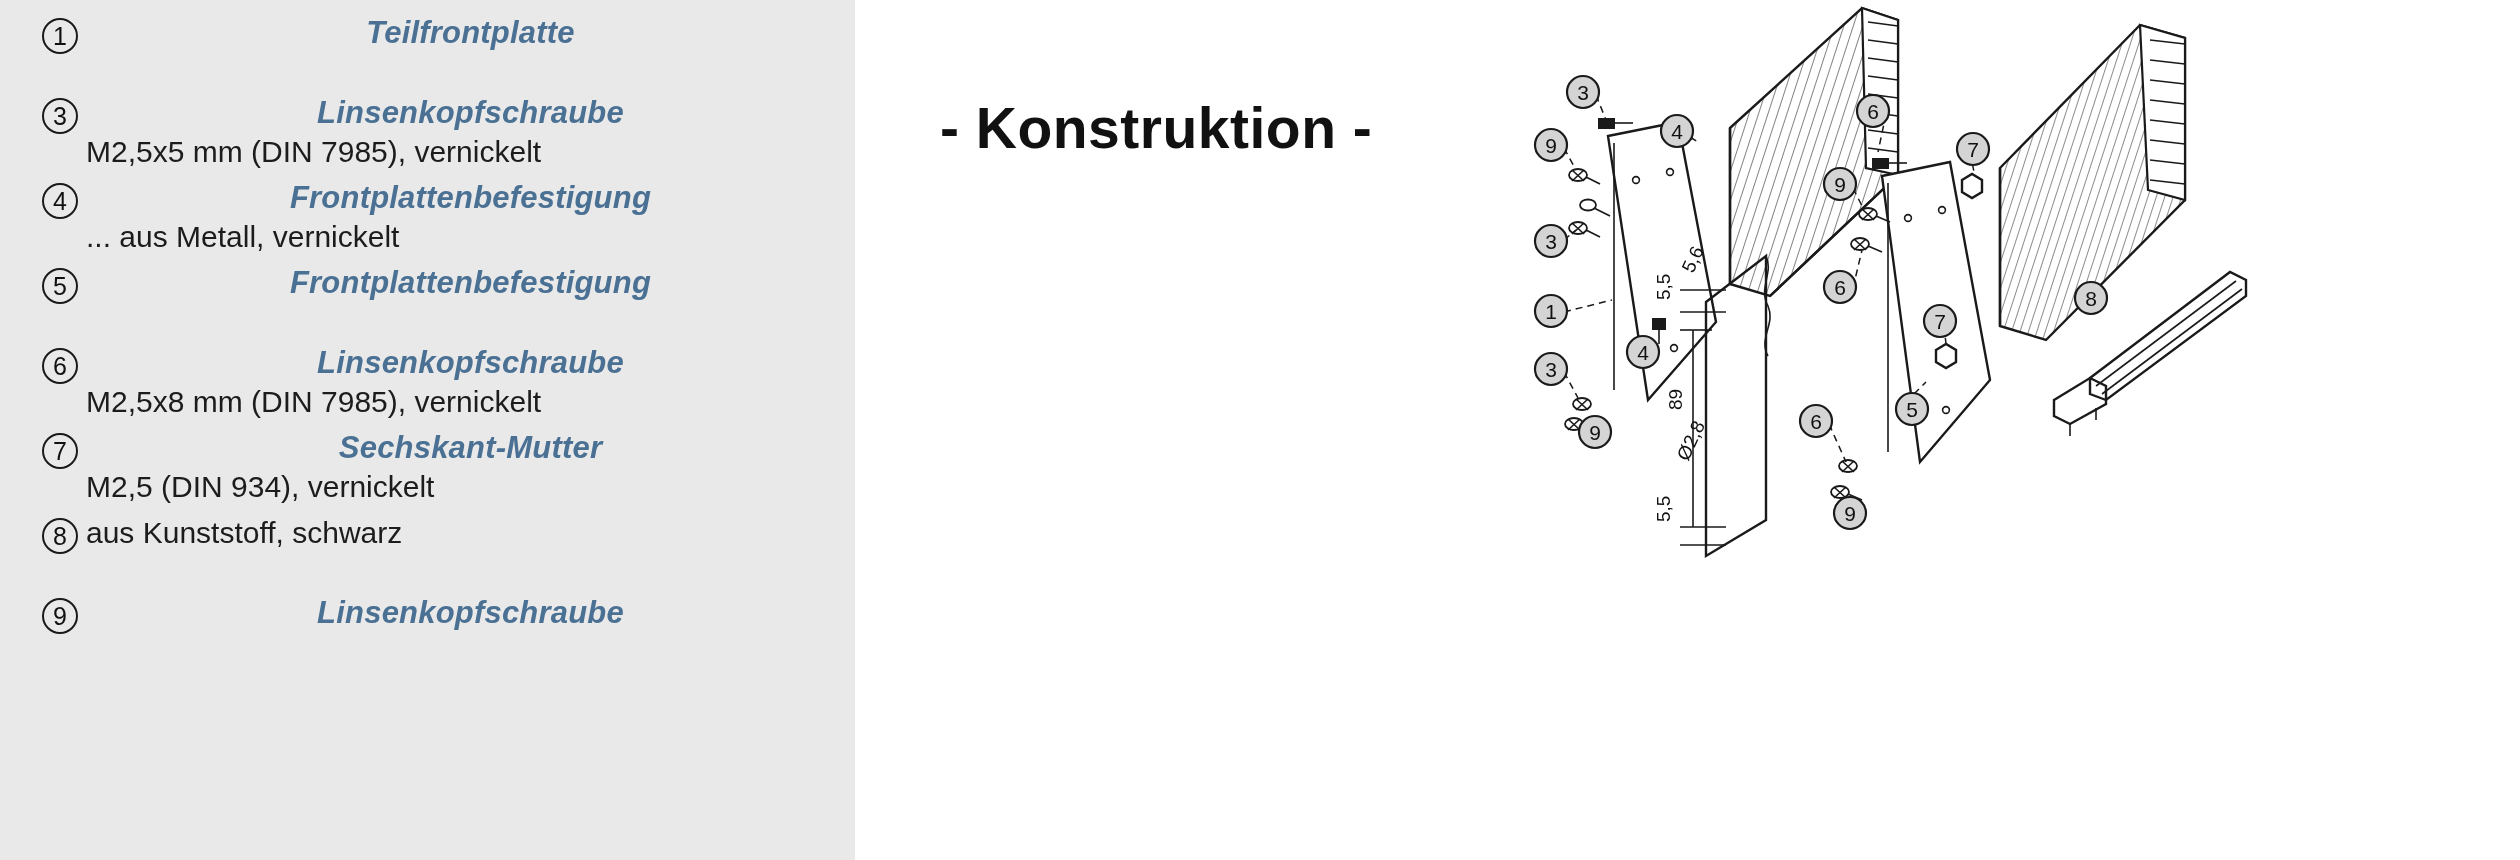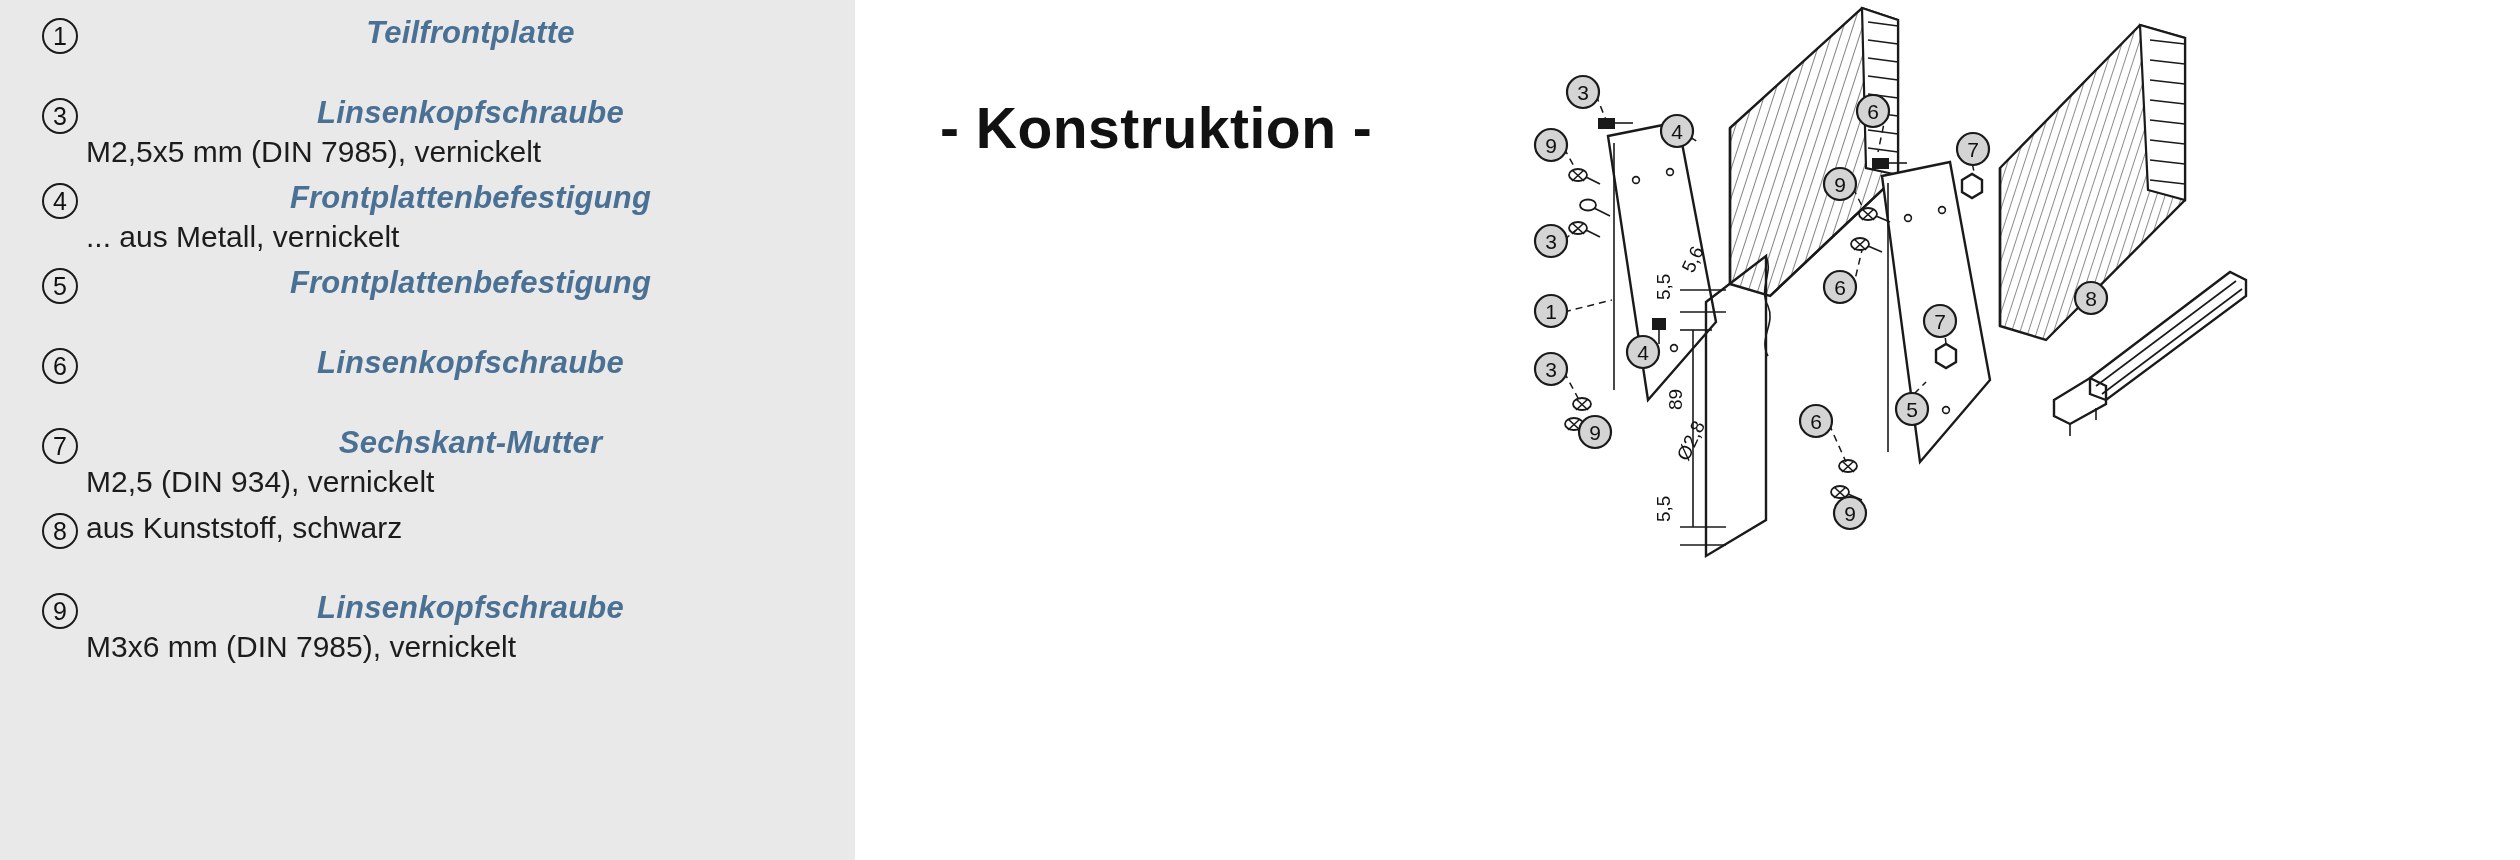--- a/index.html
+++ b/index.html
@@ -133,37 +133,37 @@
   </div>
 
   <div class="legend-item">
     <span class="legend-bullet">5</span>
     <div class="legend-title">Frontplattenbefestigung</div>
   </div>
 
   <div class="legend-item">
     <span class="legend-bullet">6</span>
     <div class="legend-title">Linsenkopfschraube</div>
+    <div class="legend-sub">M2,5x8 mm (DIN 7985), vernickelt</div>
   </div>
 
   <div class="legend-item">
     <span class="legend-bullet">7</span>
     <div class="legend-title">Sechskant-Mutter</div>
     <div class="legend-sub">M2,5 (DIN 934), vernickelt</div>
   </div>
 
   <div class="legend-item">
     <span class="legend-bullet">8</span>
     <div class="legend-sub">aus Kunststoff, schwarz</div>
   </div>
 
   <div class="legend-item">
     <span class="legend-bullet">9</span>
     <div class="legend-title">Linsenkopfschraube</div>
-    <div class="legend-sub">M3x6 mm (DIN 7985), vernickelt</div>
   </div>
 
 </div>
 
 <div id="konstruktion-title">- Konstruktion -</div>
 
 <div id="drawing-area">
 <svg width="990" height="860" viewBox="0 0 990 860" xmlns="http://www.w3.org/2000/svg">
 
   <defs>

